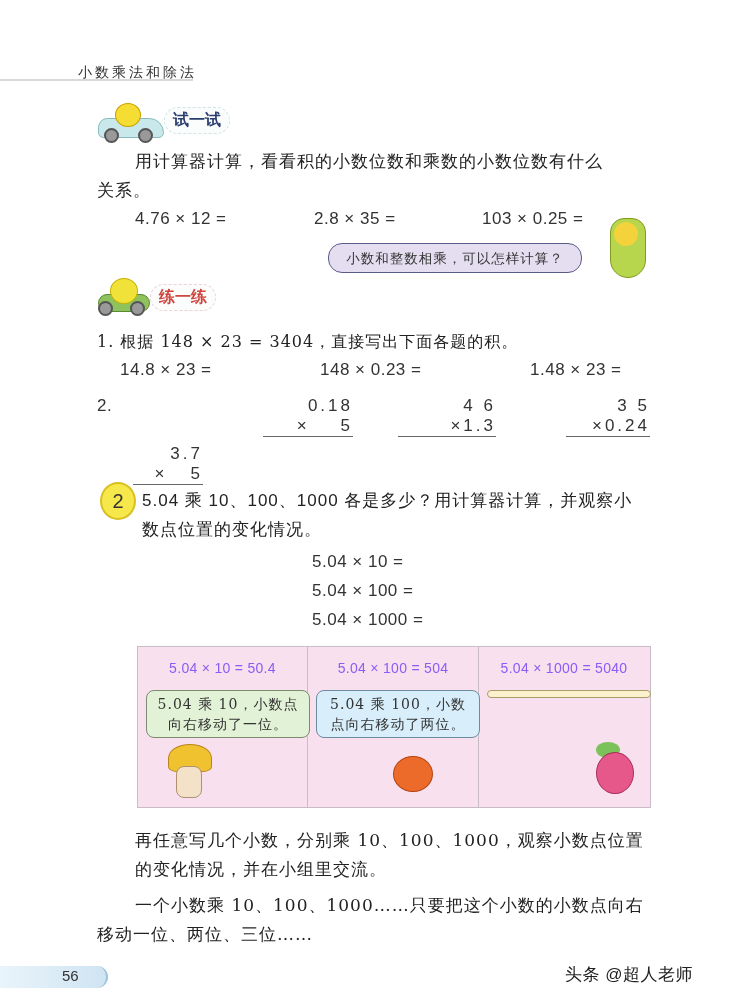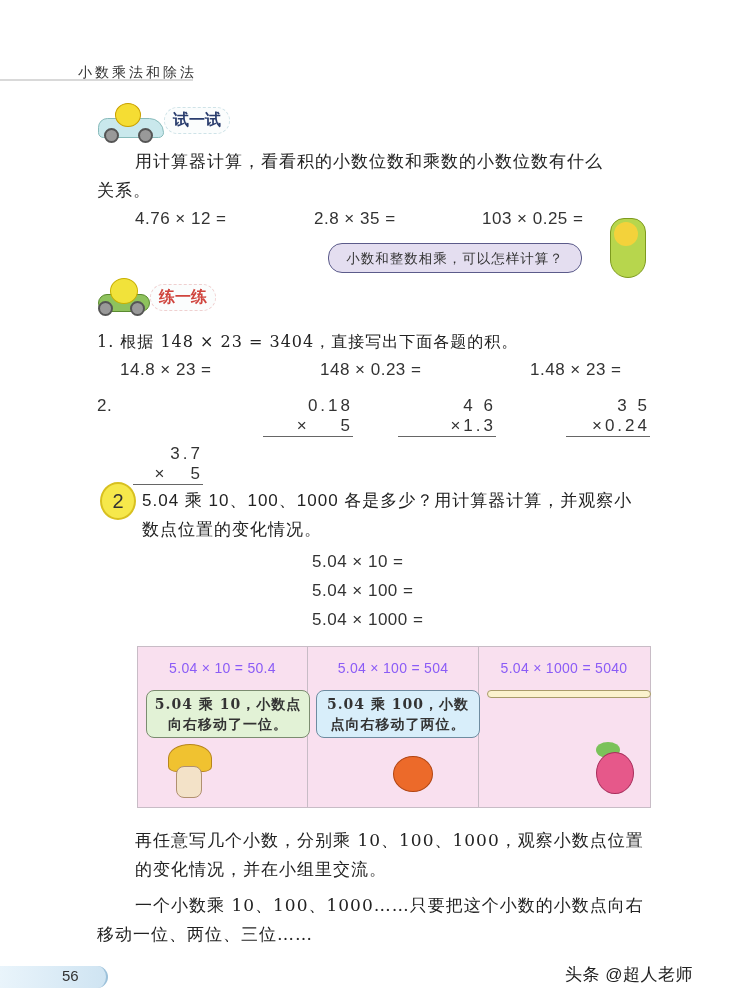--- a/index.html
+++ b/index.html
@@ -41,21 +41,21 @@
   .vm .line { border-bottom:1px solid #666; }
 
   
   #num2 { left:100px; top:482px; width:32px; height:34px; border-radius:50%;
           background:#f6e84b; border:2px solid #d8c020; font-size:20px; text-align:center; line-height:34px; color:#333; }
 
   
   #panel { left:137px; top:646px; width:512px; height:160px; background:#f9e0ef; border:1px solid #c8bcc6; }
   .col-div { top:646px; width:1px; height:162px; background:#c8bcc6; }
   .panel-result { font-size:14px; color:#8b5cf6; text-align:center; letter-spacing:0.3px; }
-  .speech { font-size:14px; line-height:20px; padding:3px 6px; border-radius:8px; border:1px solid #7b8c70; letter-spacing:1px; color:#333;font-weight:bold; }
+  .speech { font-size:14px; line-height:20px; padding:3px 6px; border-radius:8px; border:1px solid #7b8c70; letter-spacing:1px; color:#333; }
   .speech-green { background:#e2f2d6; }
   .speech-blue { background:#d8eefa; border-color:#6e8ca0; }
   .speech-yellow { background:#fbf2cd; border-color:#a89b6a; }
 
   .mushroom-cap { left:168px; top:744px; width:42px; height:26px; background:#f0c230; border-radius:50% 50% 20% 20%; border:1px solid #b8861d; }
   .mushroom-stem { left:176px; top:766px; width:24px; height:30px; background:#f3e2c8; border-radius:8px; border:1px solid #b09070; }
   .tomato { left:393px; top:756px; width:38px; height:34px; background:#ec6a2a; border-radius:50%; border:1px solid #b24614; }
   .radish { left:596px; top:752px; width:36px; height:40px; background:#e6588a; border-radius:50%; border:1px solid #a82e5c; }
   .radish-leaf { left:596px; top:742px; width:24px; height:16px; background:#7bc25a; border-radius:50%; }
 

